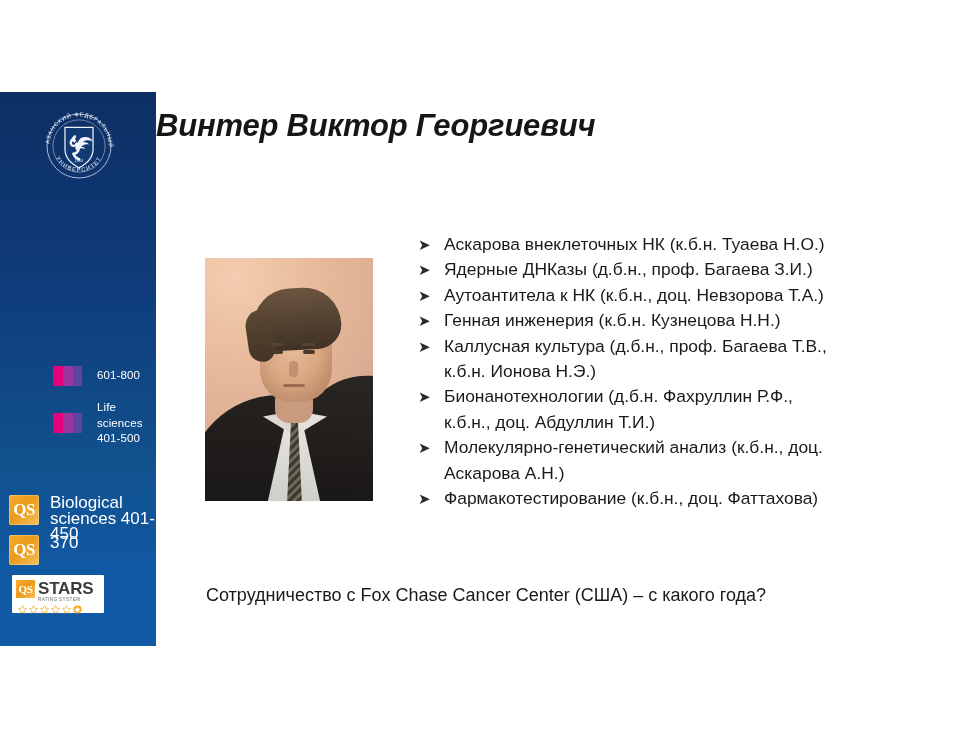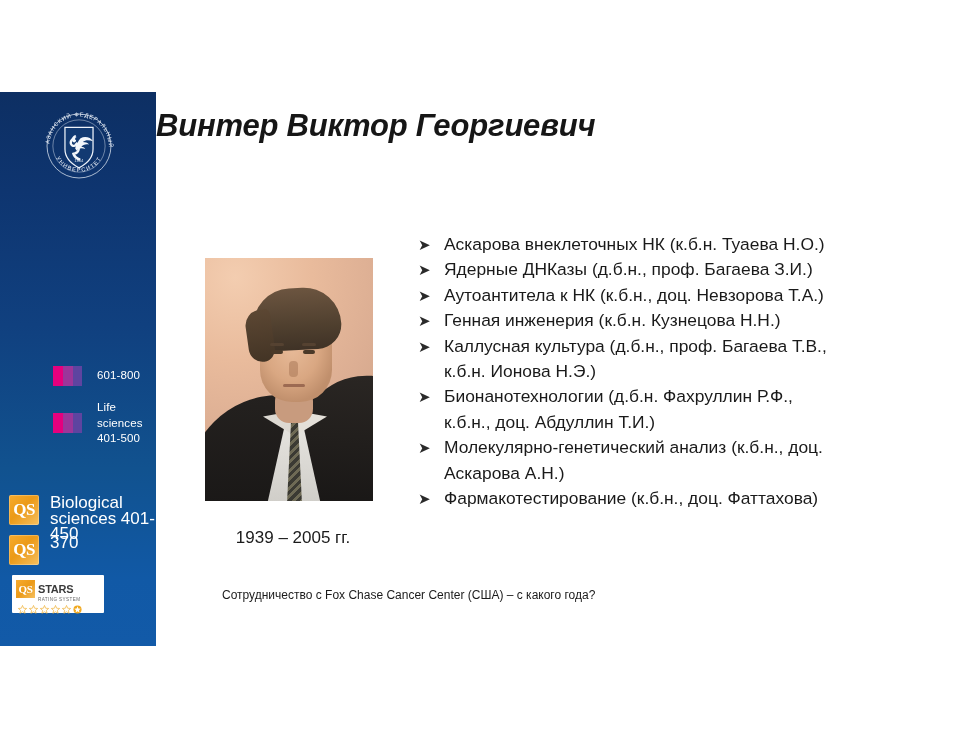--- a/index.html
+++ b/index.html
@@ -175,21 +175,21 @@
     align-items: center;
     justify-content: center;
     font-family: "Liberation Serif", "DejaVu Serif", serif;
     font-size: 11px;
     font-weight: 700;
     color: #fff;
     letter-spacing: -.4px;
   }
   .stars-word {
     margin-left: 3px;
-    font-size: 11px;
+    font-size: 17px;
     font-weight: 700;
     color: #3b3b3b;
     letter-spacing: -.2px;
     line-height: 14px;
   }
   .stars-sub {
     font-size: 4.6px;
     color: #6a6a6a;
     letter-spacing: .4px;
     margin-left: 22px;
@@ -411,24 +411,24 @@
     color: #2a2a2a;
   }
   .bullet .btext {
     flex: 1 1 auto;
     white-space: pre-line;
   }
 
   
   #footer-note {
     position: absolute;
-    left: 222px;
+    left: 206px;
     top: 583px;
     width: 740px;
-    font-size: 12px;
+    font-size: 18px;
     line-height: 24px;
     color: #1a1a1a;
   }
 </style>
 </head>
 <body>
 
 <div id="slide">
 
   <div id="sidebar">
@@ -553,21 +553,20 @@
     <div class="p-hair"></div>
     <div class="p-hair2"></div>
     <div class="p-browL"></div>
     <div class="p-browR"></div>
     <div class="p-eyeL"></div>
     <div class="p-eyeR"></div>
     <div class="p-nose"></div>
     <div class="p-mouth"></div>
   </div>
 
-  <div id="photo-caption">1939 – 2005 гг.</div>
 
   <div id="bullets">
     <div class="bullet">
       <span class="marker">➤</span>
       <span class="btext">Аскарова внеклеточных НК (к.б.н. Туаева Н.О.)</span>
     </div>
     <div class="bullet">
       <span class="marker">➤</span>
       <span class="btext">Ядерные ДНКазы (д.б.н., проф. Багаева З.И.)</span>
     </div>

